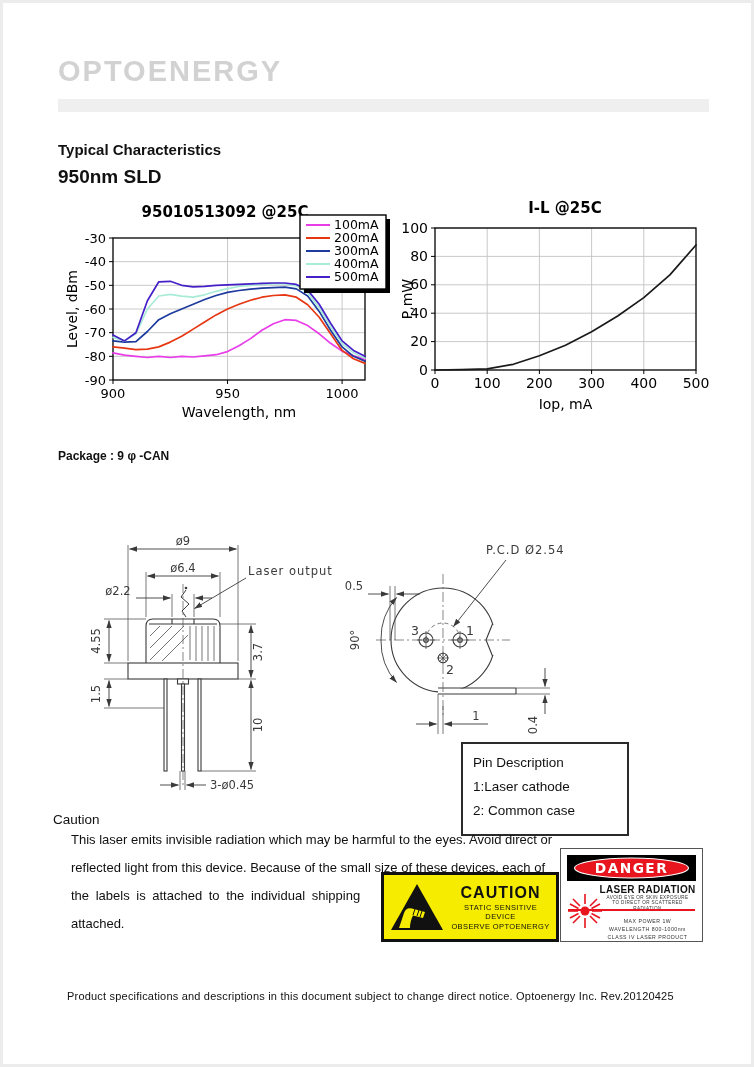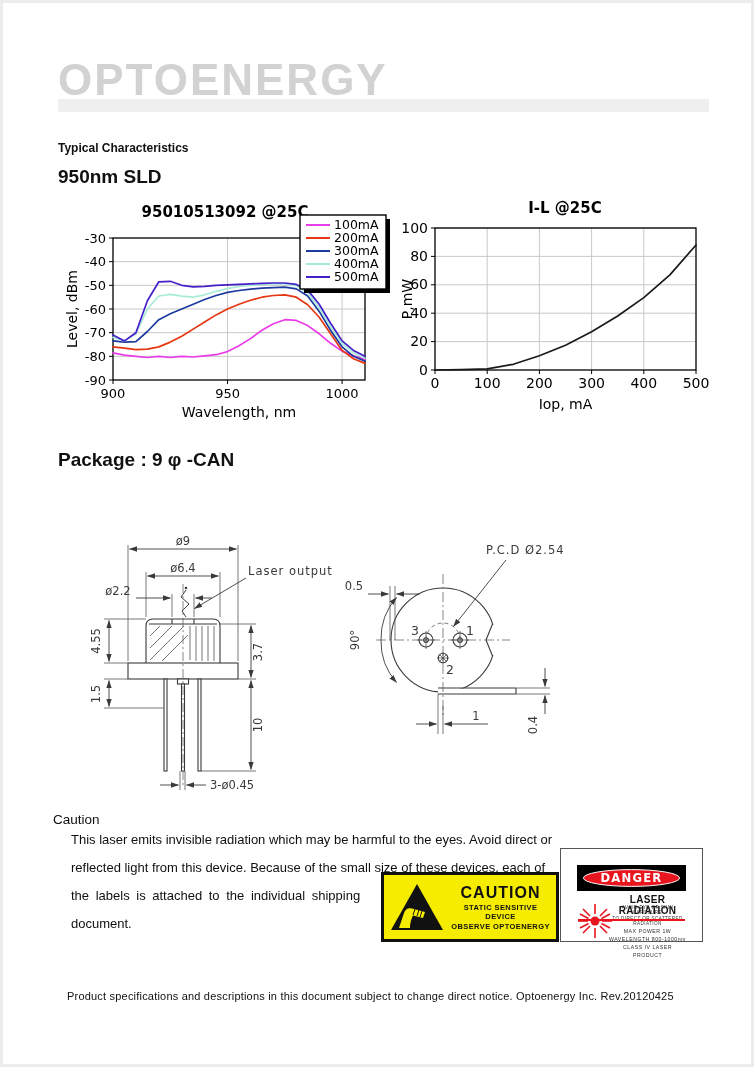--- a/index.html
+++ b/index.html
@@ -1,46 +1,46 @@
 <!DOCTYPE html>
 <html><head>
 <meta charset="utf-8">
 <style>
   html,body{margin:0;padding:0;background:#fff;}
   .page{position:relative;width:754px;height:1067px;box-sizing:border-box;
         border:3px solid #ececec;background:#fff;overflow:hidden;
         font-family:"Liberation Sans", sans-serif;color:#111;}
   
   .brand-band{position:absolute;left:55px;right:42px;top:96px;height:13px;background:#efefef;}
-  .brand{position:absolute;left:55px;top:52px;font-size:44px;font-weight:bold;
+  .brand{position:absolute;left:55px;top:52px;font-size:29px;font-weight:bold;
          letter-spacing:2px;color:#d2d2d2;z-index:2;}
-  .h-title{position:absolute;left:55px;top:138px;font-size:12px;font-weight:bold;}
+  .h-title{position:absolute;left:55px;top:138px;font-size:15px;font-weight:bold;}
   .h-sub{position:absolute;left:55px;top:163px;font-size:19px;font-weight:bold;}
-  .pkg-title{position:absolute;left:55px;top:446px;font-size:19px;font-weight:bold;}
+  .pkg-title{position:absolute;left:55px;top:446px;font-size:12px;font-weight:bold;}
   
   .chart{position:absolute;}
   #chart1{left:58px;top:196px;width:332px;height:236px;}
   #chart2{left:396px;top:194px;width:330px;height:228px;}
   
   .drawing{position:absolute;left:55px;top:515px;width:660px;height:300px;}
   .pinbox{position:absolute;left:458px;top:739px;width:144px;height:76px;border:2px solid #2a2a2a;
           background:#fff;padding:7px 10px;box-sizing:content-box;font-size:13.5px;}
   .pinbox div{line-height:24px;}
   
   .cau-h{position:absolute;left:50px;top:809px;font-size:13.5px;}
   .cline{position:absolute;left:68px;font-size:13px;white-space:nowrap;color:#101010;}
   
   .esd{position:absolute;left:378px;top:869px;width:178px;height:70px;border:3px solid #111;
        box-sizing:border-box;display:flex;align-items:center;gap:5px;padding:0 5px;}
   .esd-txt{flex:1;text-align:center;line-height:1.25;}
   .esd-title{font-size:16px;font-weight:800;letter-spacing:1px;}
-  .esd-sub{font-size:7.5px;font-weight:bold;letter-spacing:.4px;text-align:center;}
+  .esd-sub{font-size:7.5px;font-weight:normal;letter-spacing:.4px;text-align:center;}
   
   .danger{position:absolute;left:557px;top:845px;width:143px;height:94px;border:1px solid #555;
-          background:#fff;box-sizing:border-box;padding:16px;}
+          background:#fff;box-sizing:border-box;padding:6px;}
   .dz-band{height:26px;background:#000;display:flex;align-items:center;justify-content:center;}
   .dz-body{position:relative;height:64px;}
   .dz-sub{position:absolute;left:32px;right:0;top:3px;text-align:center;font-size:10px;
           font-weight:bold;letter-spacing:.3px;}
   .dz-warn{position:absolute;left:32px;right:0;top:14px;text-align:center;font-size:4.6px;
            line-height:5.4px;letter-spacing:.4px;color:#333;}
   .dz-line{position:absolute;left:1px;right:1px;top:28px;height:2px;}
   .dz-spec{position:absolute;left:32px;right:0;top:36px;text-align:center;font-size:5.2px;
            line-height:8px;letter-spacing:.5px;color:#333;}
   .dz-star{position:absolute;left:0px;top:8px;}
@@ -298,26 +298,31 @@
       <text transform="translate(301,122) rotate(-90)" text-anchor="middle">90°</text>
       <text x="428" y="36" text-anchor="start" letter-spacing="1">P.C.D Ø2.54</text>
       <text x="357" y="117" text-anchor="middle" font-size="12.5">3</text>
       <text x="412" y="117" text-anchor="middle" font-size="12.5">1</text>
       <text x="392" y="156" text-anchor="middle" font-size="12.5">2</text>
       <text x="418" y="202" text-anchor="middle">1</text>
       <text transform="translate(479,207) rotate(-90)" text-anchor="middle">0.4</text>
     </g>
   </svg>
 
+  <div class="pinbox">
+    <div>Pin Description</div>
+    <div>1:Laser cathode</div>
+    <div>2: Common case</div>
+  </div>
 
   <div class="cau-h">Caution</div>
   <div class="cline" style="top:829px;">This laser emits invisible radiation which may be harmful to the eyes. Avoid direct or</div>
   <div class="cline" style="top:857px;">reflected light from this device.  Because of the small size of these devices, each of</div>
   <div class="cline" style="top:885px;word-spacing:3px;">the labels is attached to the individual shipping</div>
-  <div class="cline" style="top:913px;">document.</div>
+  <div class="cline" style="top:913px;">attached.</div>
 
   <div class="esd" style="background: rgb(245, 236, 0);">
     <svg width="56" height="52" viewBox="0 0 56 52">
       <polygon points="28,3 54,49 2,49" fill="#111"></polygon>
       <path d="M10,47 L15,32 Q17,26 23,27.5 L36,31 L34,37 L24,34.5 Q21,40 21,47 Z" fill="#f5ec00"></path>
       <line x1="26" y1="28" x2="24" y2="34" stroke="#111" stroke-width="1"></line>
       <line x1="30" y1="29" x2="28" y2="35" stroke="#111" stroke-width="1"></line>
       <line x1="33" y1="30" x2="31" y2="36" stroke="#111" stroke-width="1"></line>
     </svg>
     <div class="esd-txt">

